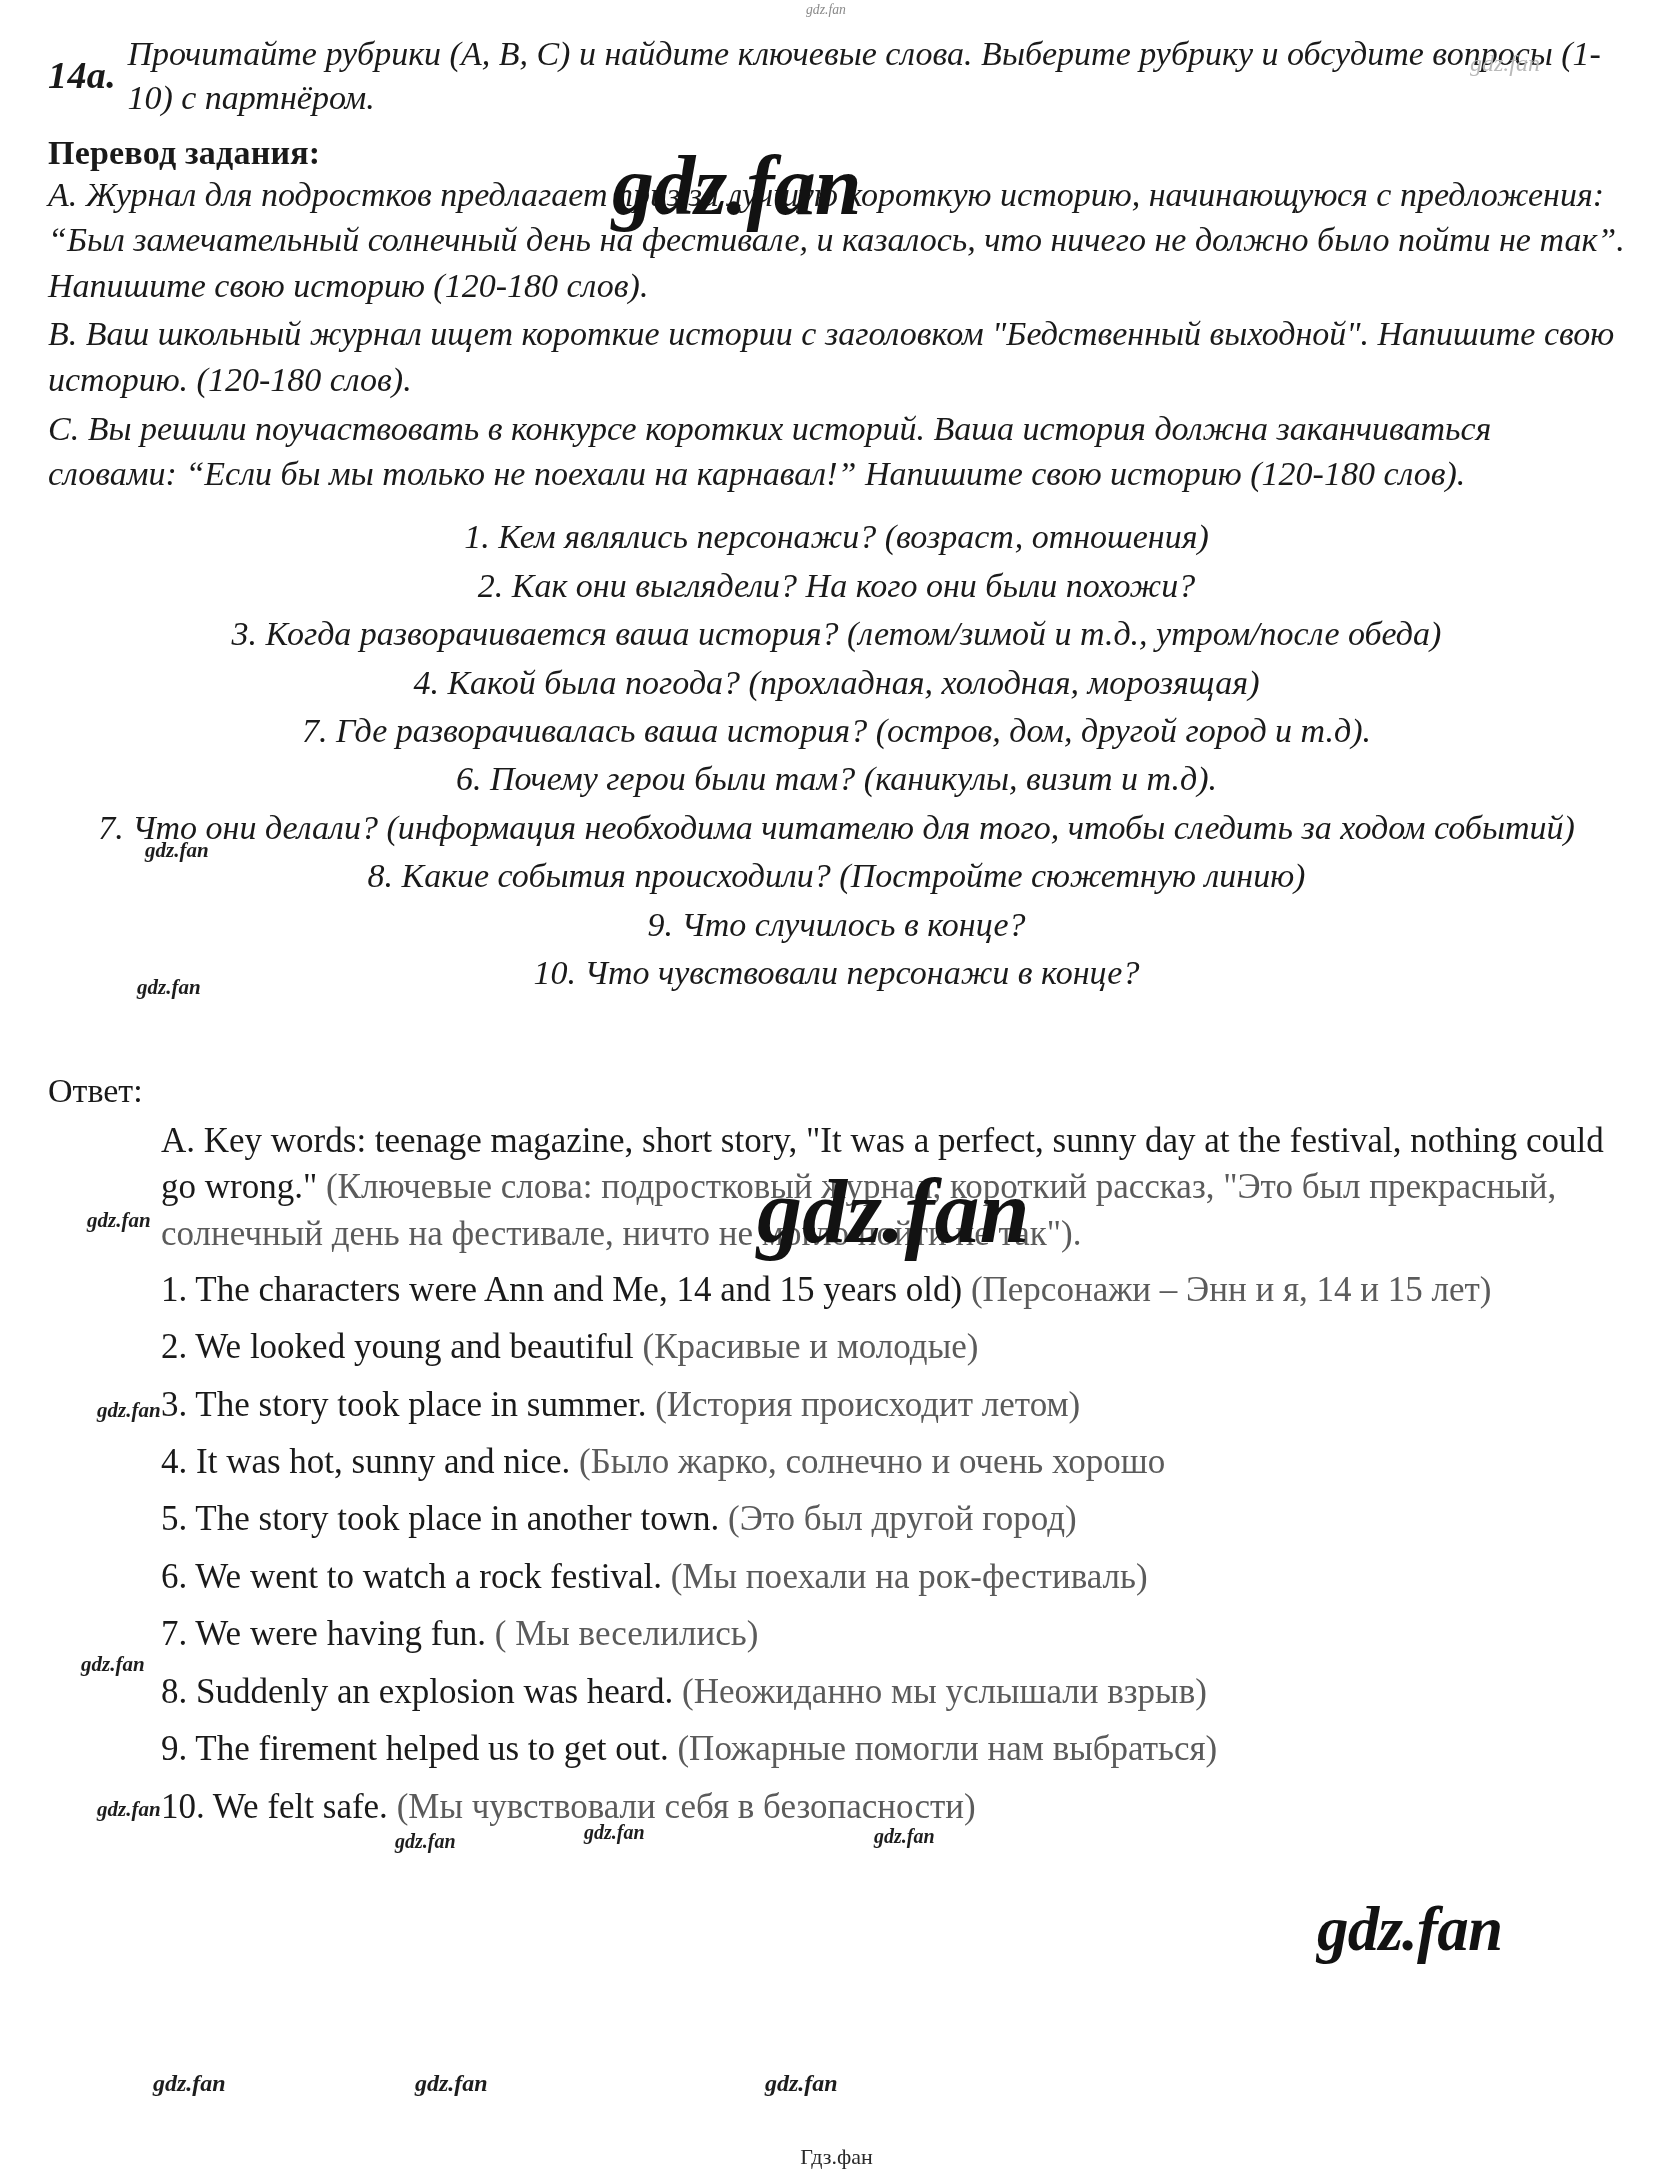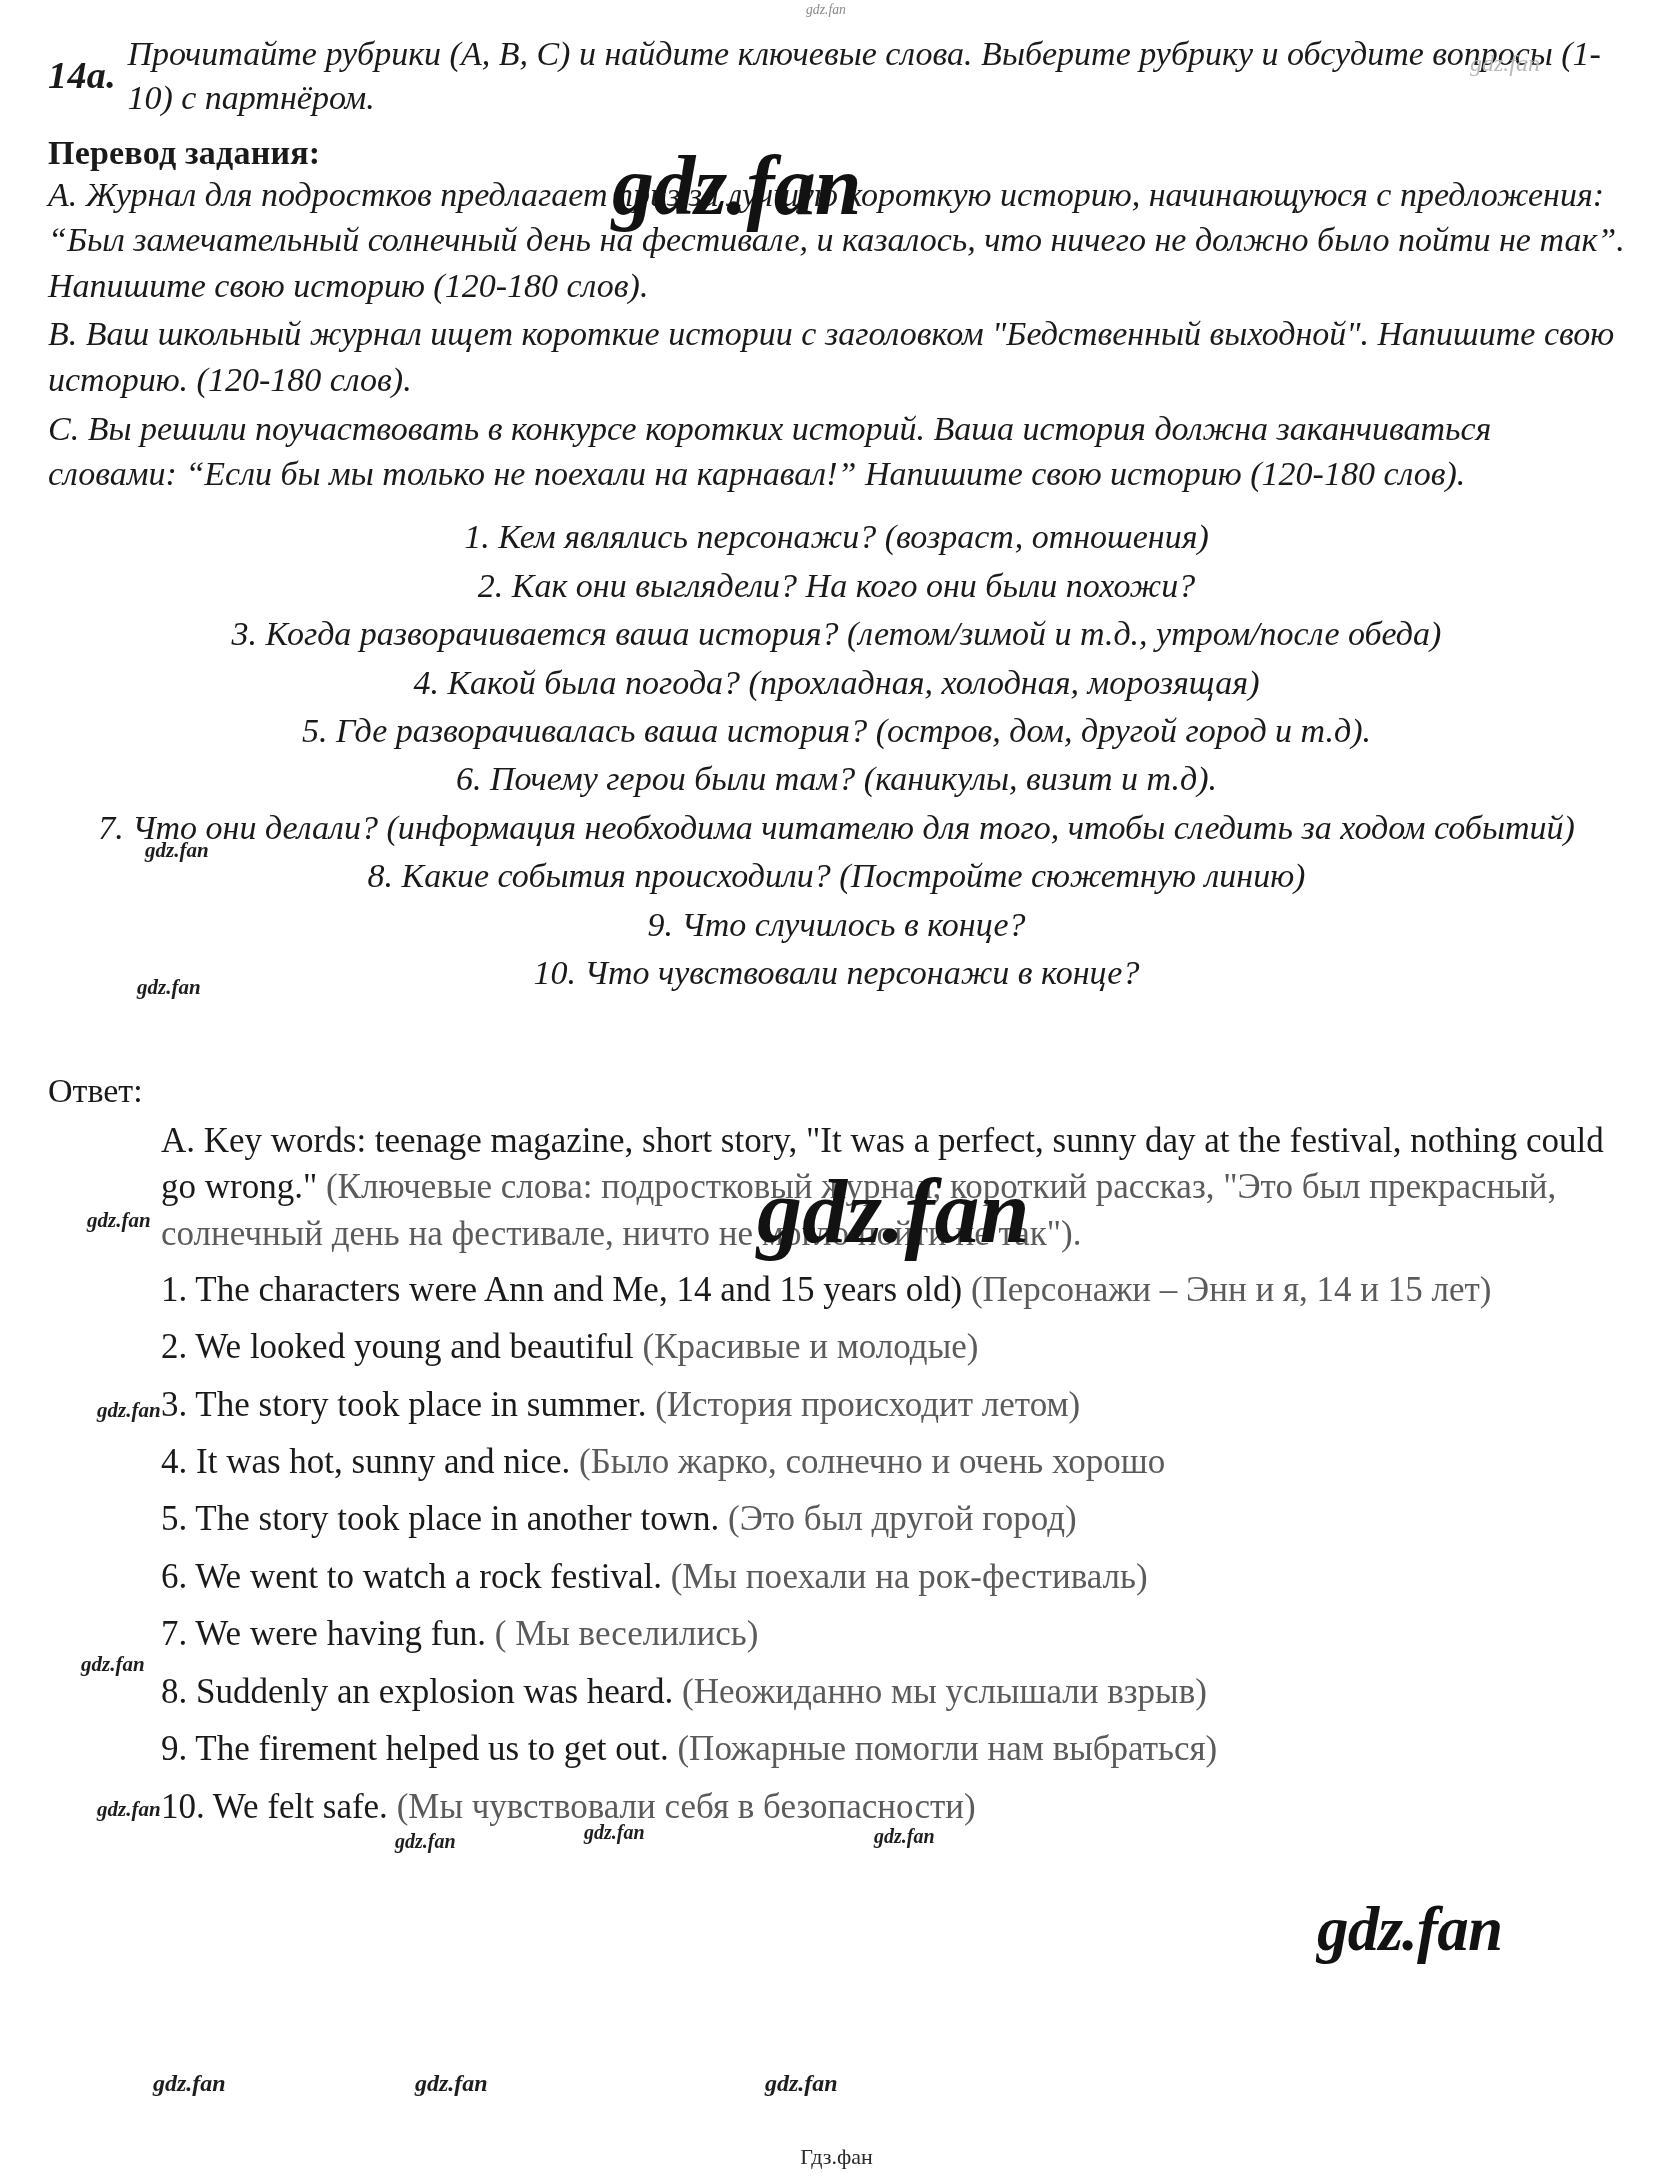--- a/index.html
+++ b/index.html
@@ -150,21 +150,21 @@
     <div class="rubric">A. Журнал для подростков предлагает приз за лучшую короткую историю, начинающуюся с предложения: “Был замечательный солнечный день на фестивале, и казалось, что ничего не должно было пойти не так”. Напишите свою историю (120-180 слов).</div>
     <div class="rubric">B. Ваш школьный журнал ищет короткие истории с заголовком "Бедственный выходной". Напишите свою историю. (120-180 слов).</div>
     <div class="rubric">C. Вы решили поучаствовать в конкурсе коротких историй. Ваша история должна заканчиваться словами: “Если бы мы только не поехали на карнавал!” Напишите свою историю (120-180 слов).</div>
   </div>
 
   <div class="qlist">
     <div class="qitem">1. Кем являлись персонажи? (возраст, отношения)</div>
     <div class="qitem">2. Как они выглядели? На кого они были похожи?</div>
     <div class="qitem">3. Когда разворачивается ваша история? (летом/зимой и т.д., утром/после обеда)</div>
     <div class="qitem">4. Какой была погода? (прохладная, холодная, морозящая)</div>
-    <div class="qitem">5. Где разворачивалась ваша история? (остров, дом, другой город и т.д).</div>
+    <div class="qitem">7. Где разворачивалась ваша история? (остров, дом, другой город и т.д).</div>
     <div class="qitem">6. Почему герои были там? (каникулы, визит и т.д).</div>
     <div class="qitem">7. Что они делали? (информация необходима читателю для того, чтобы следить за ходом событий)</div>
     <div class="qitem">8. Какие события происходили? (Постройте сюжетную линию)</div>
     <div class="qitem">9. Что случилось в конце?</div>
     <div class="qitem">10. Что чувствовали персонажи в конце?</div>
   </div>
 
   <div class="answer-label">Ответ:</div>
 
   <div class="answer-body">

